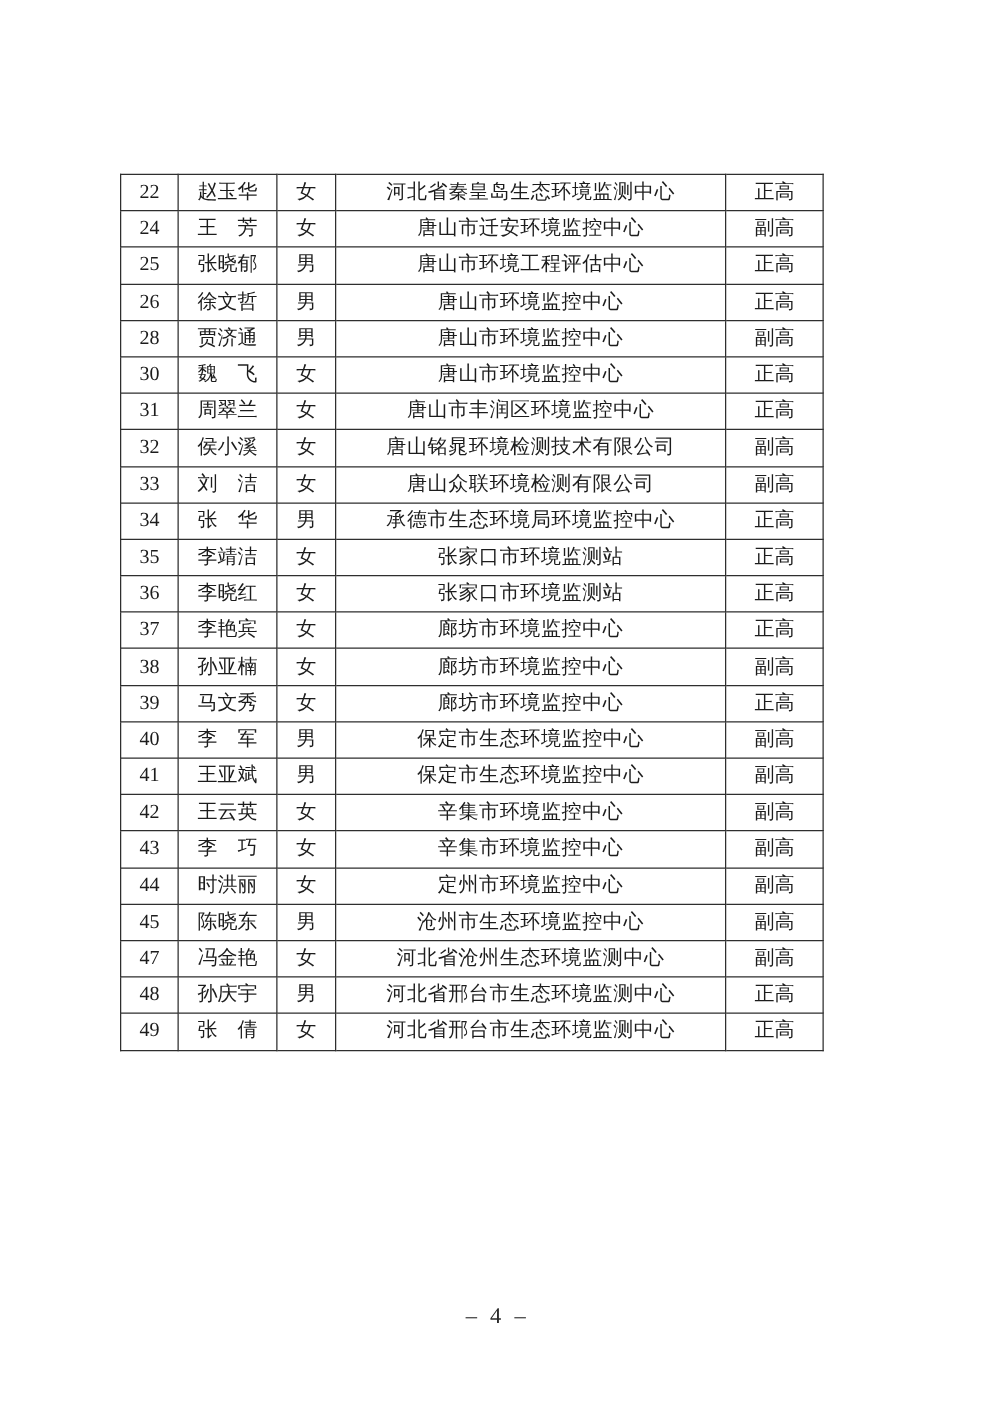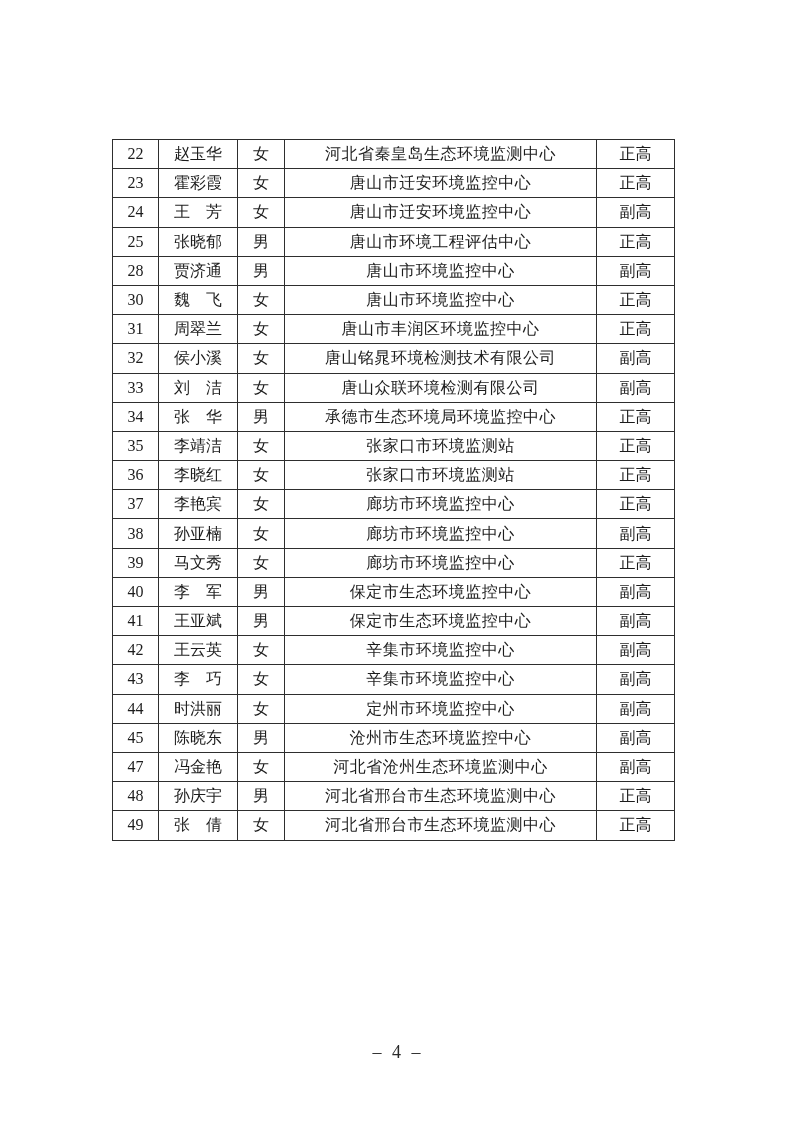--- a/index.html
+++ b/index.html
@@ -12,21 +12,21 @@
     position: relative;
     width: 793px;
     height: 1122px;
     background: #ffffff;
     overflow: hidden;
     font-family: "Liberation Serif", "DejaVu Serif", serif;
     color: #1c1c1c;
   }
   table.roster {
     position: absolute;
-    left: 112px;
+    left: 96px;
     top: 139px;
     width: 562px;
     border-collapse: collapse;
     table-layout: fixed;
   }
   table.roster td {
     border: 1px solid #2e2e2e;
     height: 29.2px;
     padding: 0;
     text-align: center;
@@ -65,41 +65,41 @@
     </colgroup>
     <tbody>
         <tr>
           <td class="cell-no">22</td>
           <td class="cell-name">赵玉华</td>
           <td class="cell-gender">女</td>
           <td class="cell-org">河北省秦皇岛生态环境监测中心</td>
           <td class="cell-title">正高</td>
         </tr>
         <tr>
-          <td class="cell-no">23</td>
-          <td class="cell-name">霍彩霞</td>
-          <td class="cell-gender">女</td>
-          <td class="cell-org">唐山市迁安环境监控中心</td>
-          <td class="cell-title">正高</td>
-        </tr>
-        <tr>
           <td class="cell-no">24</td>
           <td class="cell-name">王　芳</td>
           <td class="cell-gender">女</td>
           <td class="cell-org">唐山市迁安环境监控中心</td>
           <td class="cell-title">副高</td>
         </tr>
         <tr>
           <td class="cell-no">25</td>
           <td class="cell-name">张晓郁</td>
           <td class="cell-gender">男</td>
           <td class="cell-org">唐山市环境工程评估中心</td>
           <td class="cell-title">正高</td>
         </tr>
         <tr>
+          <td class="cell-no">26</td>
+          <td class="cell-name">徐文哲</td>
+          <td class="cell-gender">男</td>
+          <td class="cell-org">唐山市环境监控中心</td>
+          <td class="cell-title">正高</td>
+        </tr>
+        <tr>
           <td class="cell-no">28</td>
           <td class="cell-name">贾济通</td>
           <td class="cell-gender">男</td>
           <td class="cell-org">唐山市环境监控中心</td>
           <td class="cell-title">副高</td>
         </tr>
         <tr>
           <td class="cell-no">30</td>
           <td class="cell-name">魏　飞</td>
           <td class="cell-gender">女</td>

